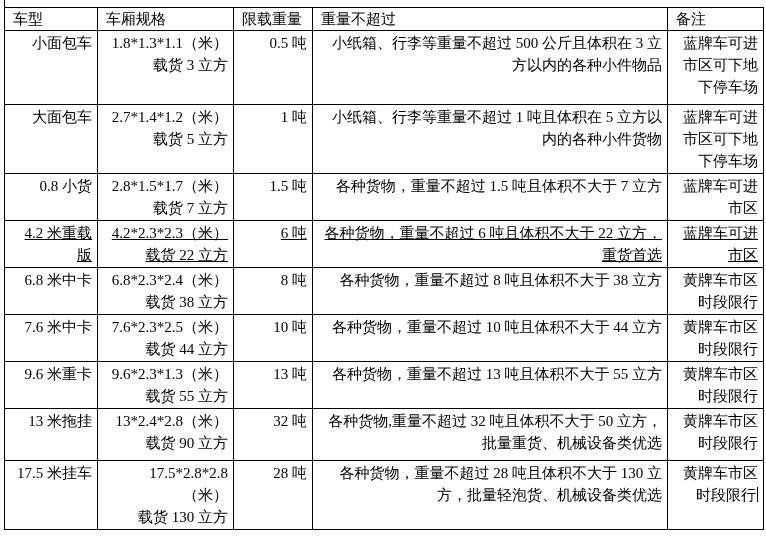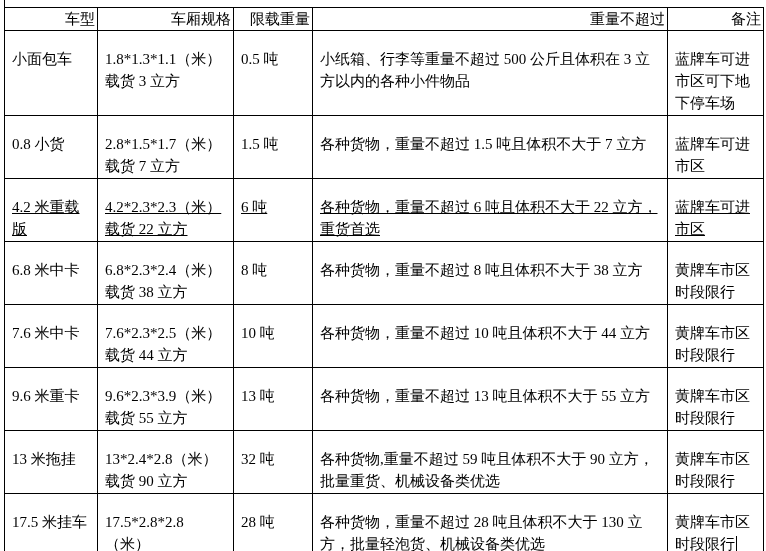--- a/index.html
+++ b/index.html
@@ -32,29 +32,29 @@
     border-collapse: collapse;
     table-layout: fixed;
   }
   table.doc-table th,
   table.doc-table td {
     border: 1px solid #000000;
     font-size: 15px;
     font-weight: normal;
     line-height: 22px;
     vertical-align: top;
-    text-align: left;
-    padding: 17px 5px 1px 7px;
+    text-align: right;
+    padding: 1px 5px 1px 7px;
     word-break: break-all;
     overflow: hidden;
   }
   table.doc-table th {
-    text-align: right;
+    text-align: left;
     vertical-align: middle;
-    padding: 0 2px;
+    padding: 0 8px;
   }
   td.spec-cell { white-space: pre-line; }
   
   col.c-vehicle { width: 93px; }
   col.c-spec    { width: 136px; }
   col.c-limit   { width: 79px; }
   col.c-cargo   { width: 355px; }
   col.c-note    { width: 96px; }
   
   tr.h-head { height: 23px; }
@@ -99,20 +99,28 @@
   </thead>
   <tbody>
     <tr class="h-74">
       <td>小面包车</td>
       <td class="spec-cell">1.8*1.3*1.1（米）
 载货 3 立方</td>
       <td>0.5 吨</td>
       <td>小纸箱、行李等重量不超过 500 公斤且体积在 3 立方以内的各种小件物品</td>
       <td>蓝牌车可进市区可下地下停车场</td>
     </tr>
+    <tr class="h-68">
+      <td>大面包车</td>
+      <td class="spec-cell">2.7*1.4*1.2（米）
+载货 5 立方</td>
+      <td>1 吨</td>
+      <td>小纸箱、行李等重量不超过 1 吨且体积在 5 立方以内的各种小件货物</td>
+      <td>蓝牌车可进市区可下地下停车场</td>
+    </tr>
     <tr class="h-45">
       <td>0.8 小货</td>
       <td class="spec-cell">2.8*1.5*1.7（米）
 载货 7 立方</td>
       <td>1.5 吨</td>
       <td>各种货物，重量不超过 1.5 吨且体积不大于 7 立方</td>
       <td>蓝牌车可进市区</td>
     </tr>
     <tr class="h-47">
       <td>4.2 米重载版</td>
@@ -133,32 +141,32 @@
     <tr class="h-45">
       <td>7.6 米中卡</td>
       <td class="spec-cell">7.6*2.3*2.5（米）
 载货 44 立方</td>
       <td>10 吨</td>
       <td>各种货物，重量不超过 10 吨且体积不大于 44 立方</td>
       <td>黄牌车市区时段限行</td>
     </tr>
     <tr class="h-45">
       <td>9.6 米重卡</td>
-      <td class="spec-cell">9.6*2.3*3.9（米）
+      <td class="spec-cell">9.6*2.3*1.3（米）
 载货 55 立方</td>
       <td>13 吨</td>
       <td>各种货物，重量不超过 13 吨且体积不大于 55 立方</td>
       <td>黄牌车市区时段限行</td>
     </tr>
     <tr class="h-52">
       <td>13 米拖挂</td>
       <td class="spec-cell">13*2.4*2.8（米）
 载货 90 立方</td>
       <td>32 吨</td>
-      <td>各种货物,重量不超过 59 吨且体积不大于 90 立方，批量重货、机械设备类优选</td>
+      <td>各种货物,重量不超过 32 吨且体积不大于 50 立方，批量重货、机械设备类优选</td>
       <td>黄牌车市区时段限行</td>
     </tr>
     <tr class="h-50">
       <td>17.5 米挂车</td>
       <td class="spec-cell">17.5*2.8*2.8（米）
 载货 130 立方</td>
       <td>28 吨</td>
       <td>各种货物，重量不超过 28 吨且体积不大于 130 立方，批量轻泡货、机械设备类优选</td>
       <td>
         <span>黄牌车市区时段限行</span><span class="caret"></span>

